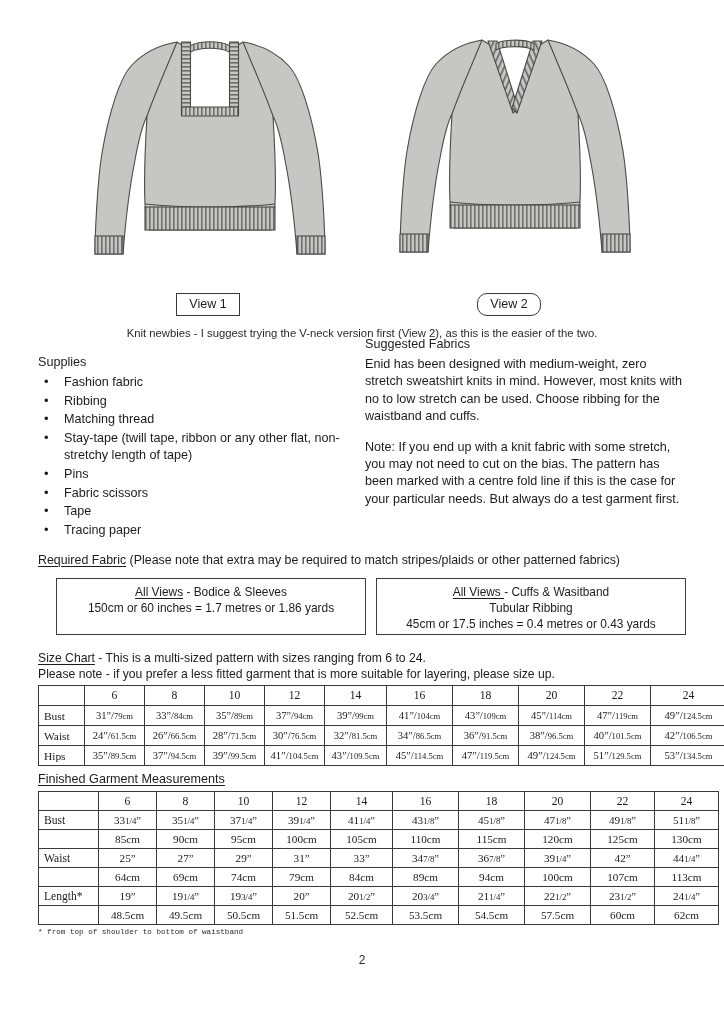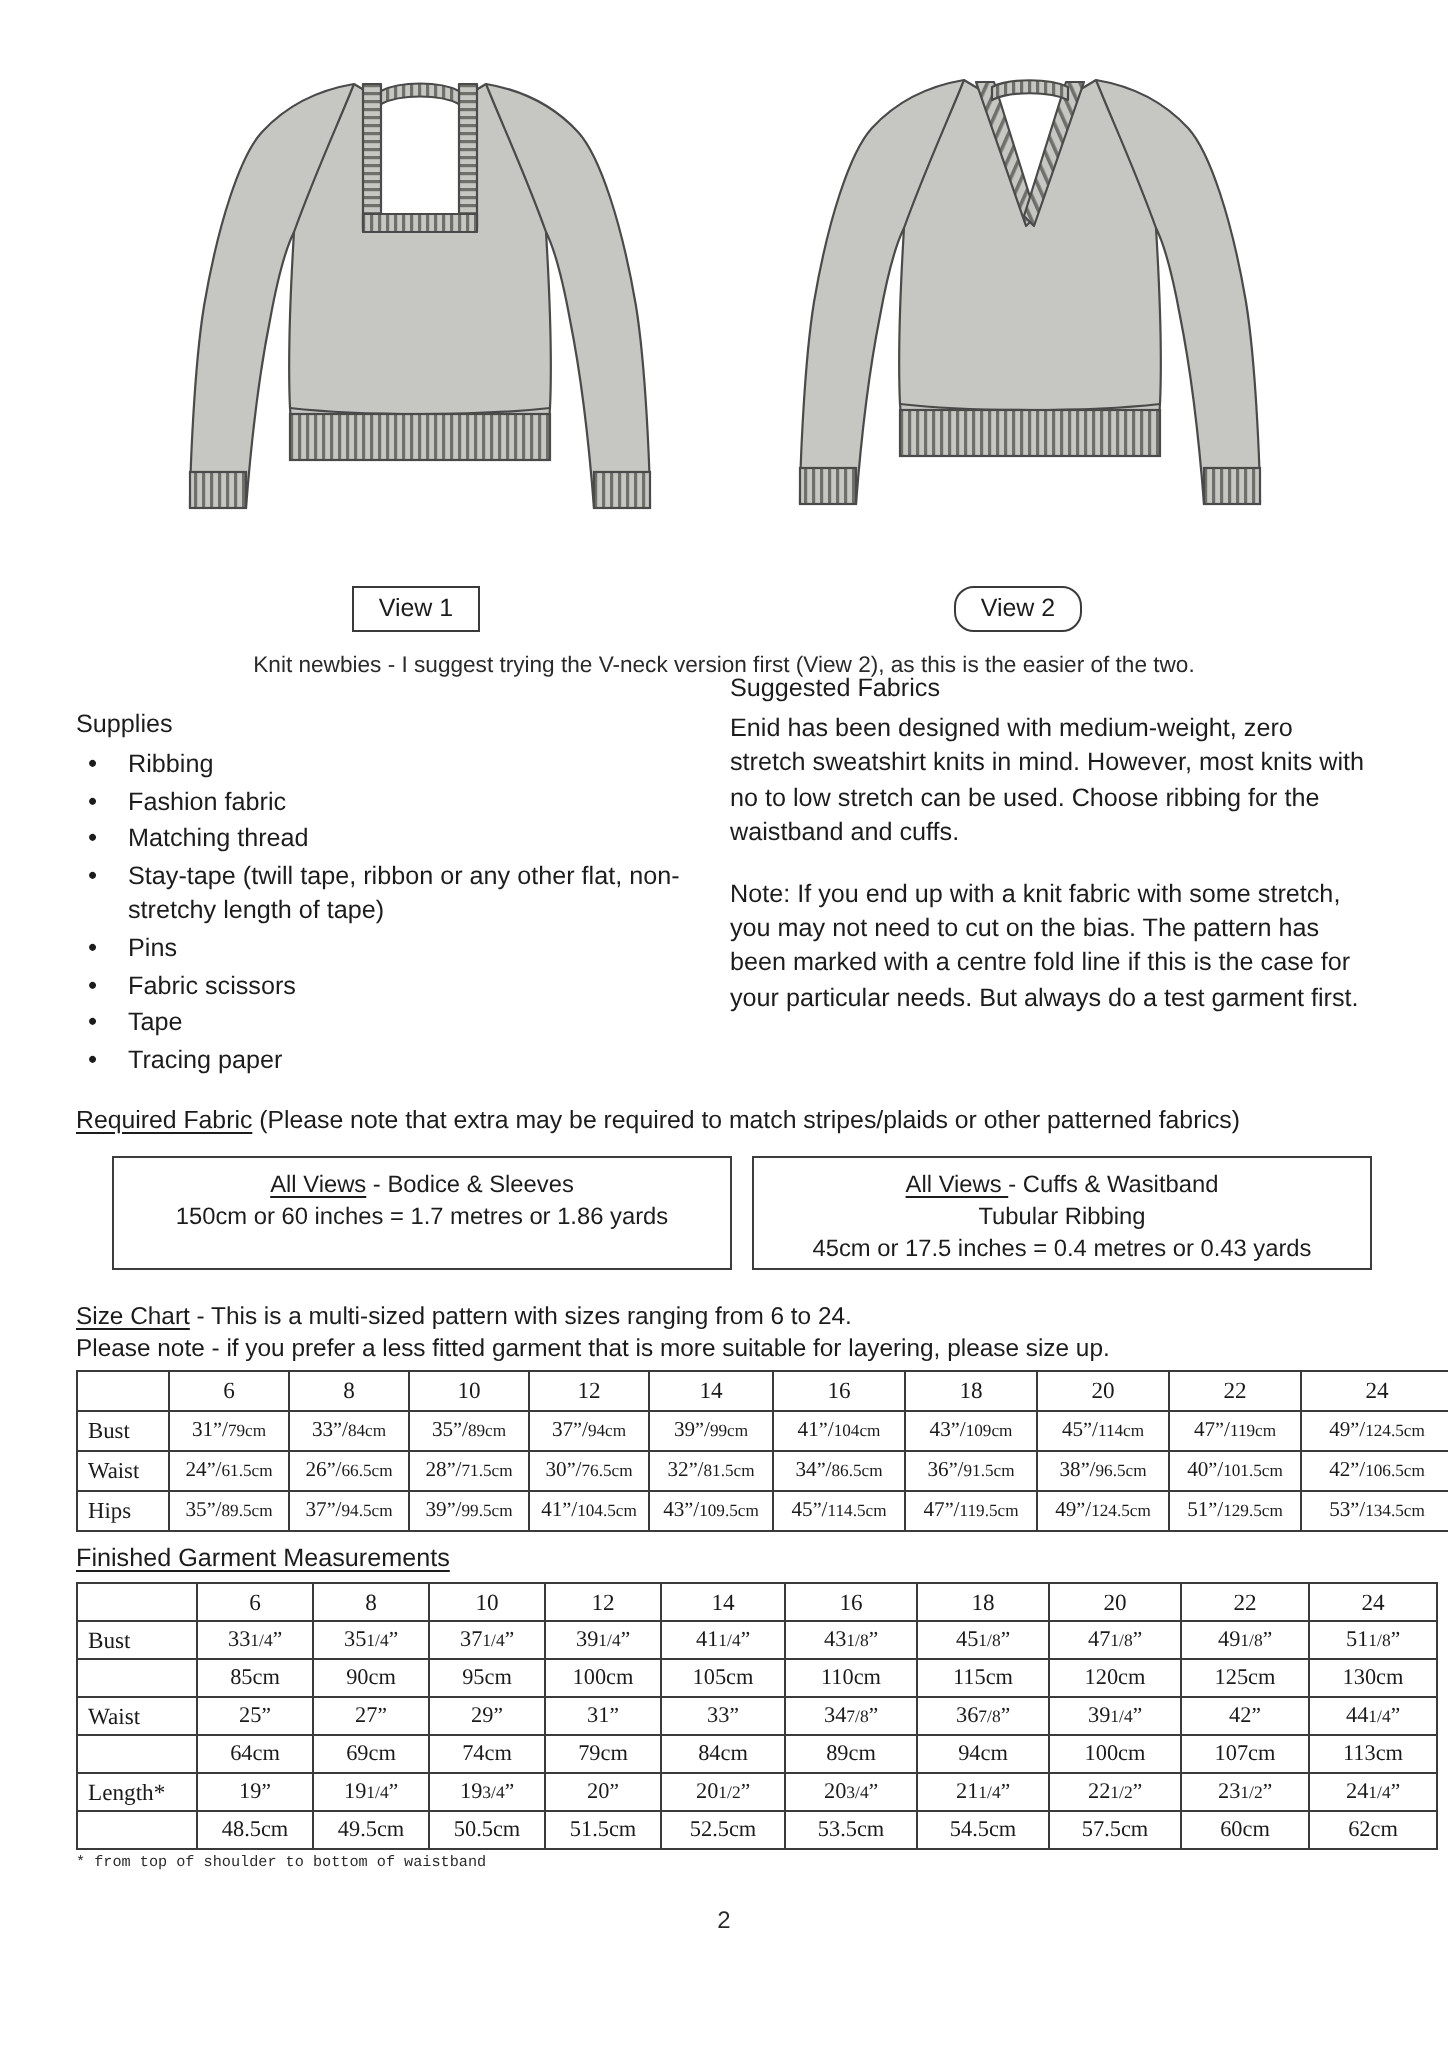--- a/index.html
+++ b/index.html
@@ -336,22 +336,22 @@
   <div class="view-label-row">
     <div class="view-label v1">View 1</div>
     <div class="view-label v2">View 2</div>
   </div>
 
   <div class="caption">Knit newbies - I suggest trying the V-neck version first (View 2), as this is the easier of the two.</div>
 
   <div class="col-left">
     <div class="section-head">Supplies</div>
     <ul class="supplies">
+      <li>Fashion fabric</li>
       <li>Ribbing</li>
-      <li>Fashion fabric</li>
       <li>Matching thread</li>
       <li>Stay-tape (twill tape, ribbon or any other flat, non-stretchy length of tape)</li>
       <li>Pins</li>
       <li>Fabric scissors</li>
       <li>Tape</li>
       <li>Tracing paper</li>
     </ul>
   </div>
 
   <div class="col-right">

